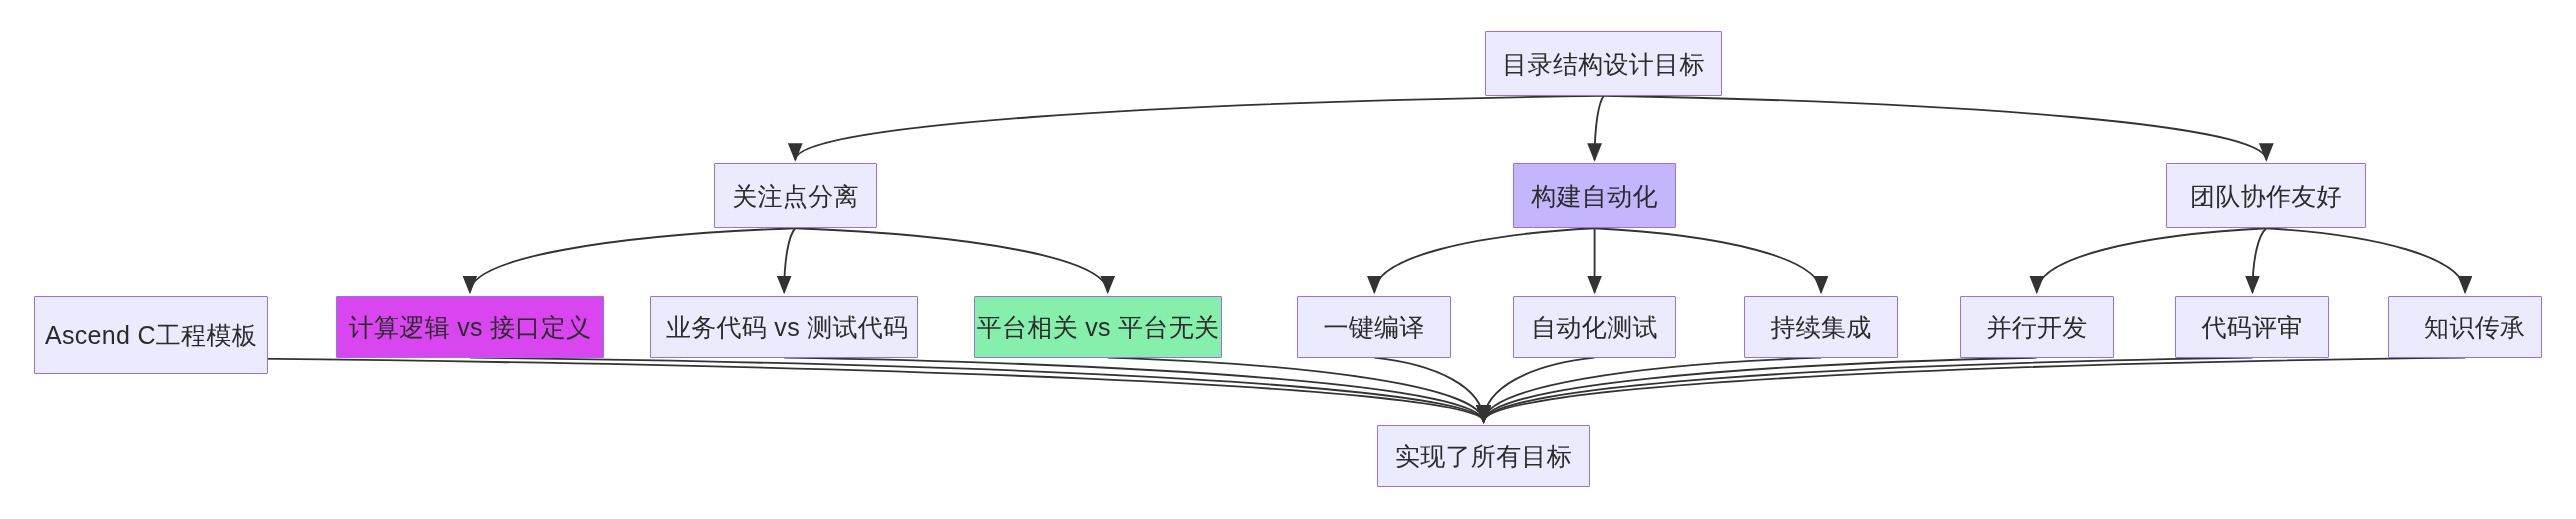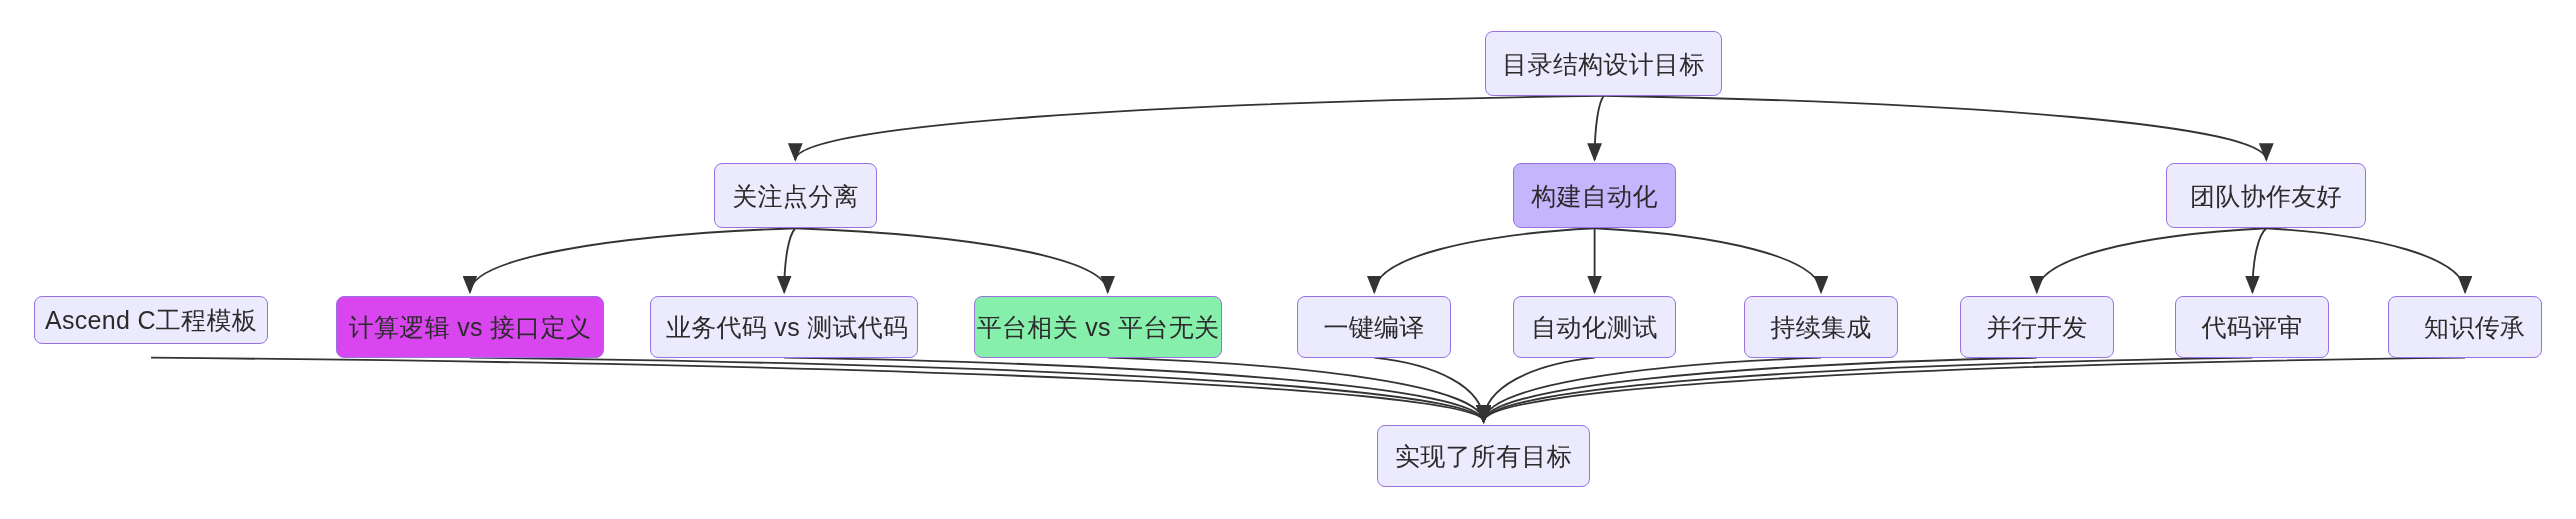--- a/index.html
+++ b/index.html
@@ -24,21 +24,21 @@
     top: 0;
     width: 2576px;
     height: 520px;
     pointer-events: none;
   }
   .node {
     position: absolute;
     box-sizing: border-box;
     background: #eceafd;
     border: 1.8px solid #9a72e0;
-    border-radius: 8px;
+    border-radius: 1px;
     display: flex;
     align-items: center;
     justify-content: center;
     text-align: center;
     color: #2b2b2b;
     font-size: 25px;
     line-height: 1.2;
     letter-spacing: 0.3px;
     white-space: nowrap;
     padding: 0 8.6px;
@@ -89,21 +89,21 @@
       </div>
       <div class="node" style="left: 714px; top: 163px; width: 163px; height: 65px; background: rgb(236, 234, 253); border-color: rgb(154, 114, 224); color: rgb(43, 43, 43);">
         <span class="node-label">关注点分离</span>
       </div>
       <div class="node" style="left: 1513px; top: 163px; width: 163px; height: 65px; background: #c4b5fd; border-color: rgb(154, 114, 224); color: rgb(43, 43, 43);">
         <span class="node-label">构建自动化</span>
       </div>
       <div class="node" style="left: 2166px; top: 163px; width: 200px; height: 65px; background: rgb(236, 234, 253); border-color: rgb(154, 114, 224); color: rgb(43, 43, 43);">
         <span class="node-label">团队协作友好</span>
       </div>
-      <div class="node" style="left: 34px; top: 296px; width: 234px; height: 48px; background: rgb(236, 234, 253); border-color: rgb(154, 114, 224); color: rgb(43, 43, 43);">
+      <div class="node" style="left: 34px; top: 296px; width: 234px; height: 78px; background: rgb(236, 234, 253); border-color: rgb(154, 114, 224); color: rgb(43, 43, 43);">
         <span class="node-label">Ascend C工程模板</span>
       </div>
       <div class="node" style="left: 336px; top: 296px; width: 268px; height: 62px; background: #d946ef; border-color: rgb(154, 114, 224); color: rgb(43, 43, 43);">
         <span class="node-label">计算逻辑 vs 接口定义</span>
       </div>
       <div class="node" style="left: 650px; top: 296px; width: 268px; height: 62px; background: rgb(236, 234, 253); border-color: rgb(154, 114, 224); color: rgb(43, 43, 43); justify-content: flex-end;">
         <span class="node-label">业务代码 vs 测试代码</span>
       </div>
       <div class="node" style="left: 974px; top: 296px; width: 248px; height: 62px; background: #86efac; border-color: rgb(154, 114, 224); color: rgb(43, 43, 43);">
         <span class="node-label">平台相关 vs 平台无关</span>

